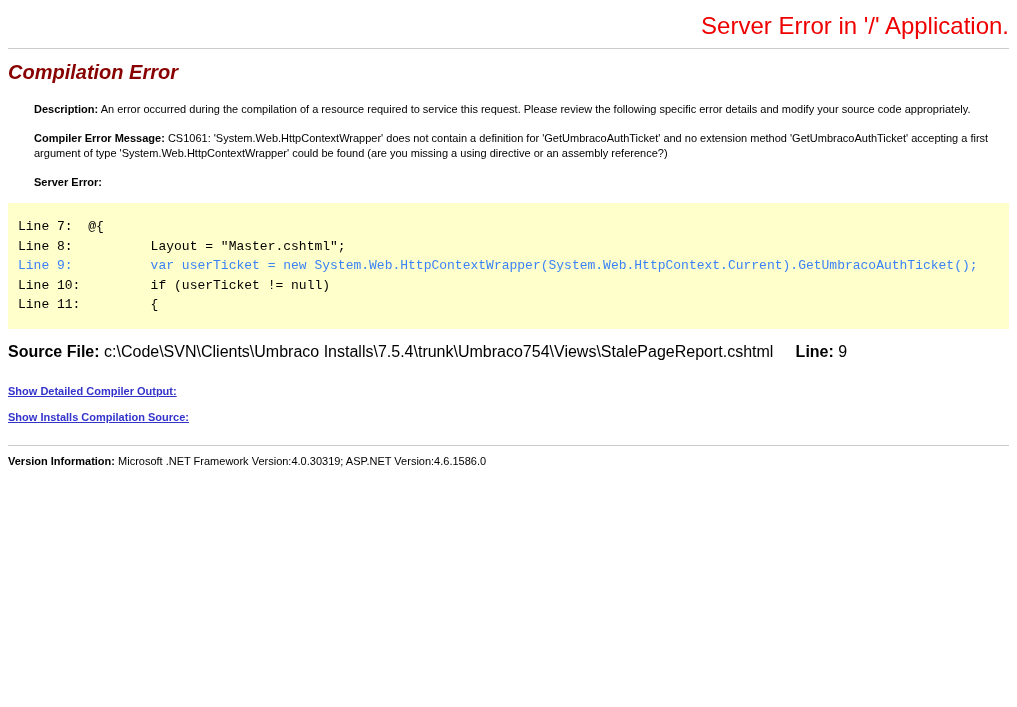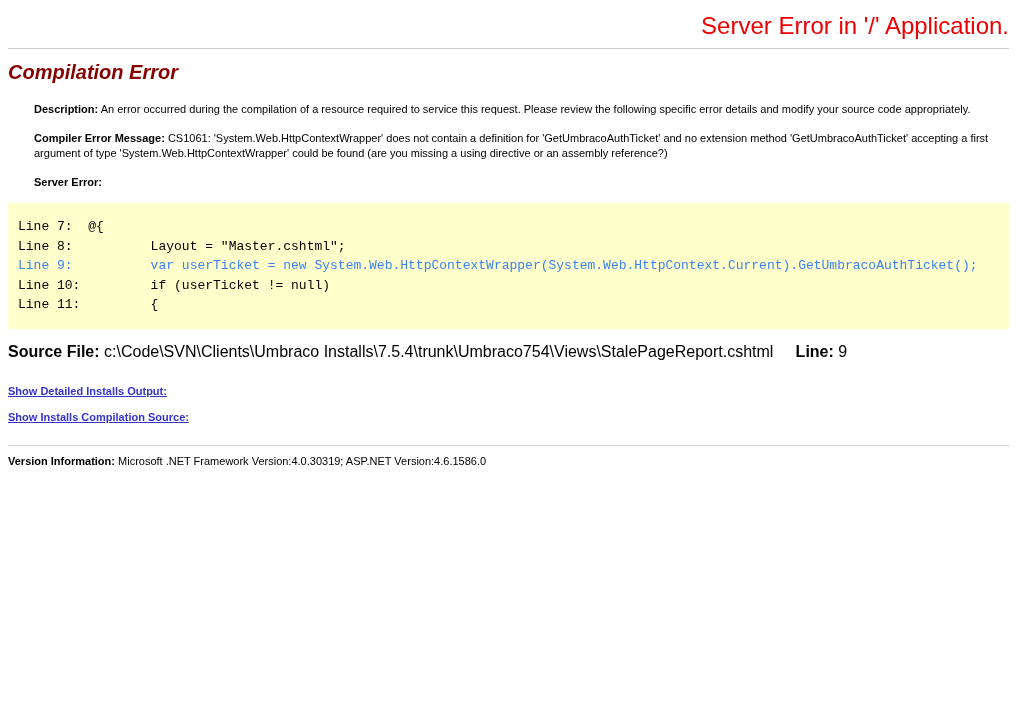--- a/index.html
+++ b/index.html
@@ -112,21 +112,21 @@
 
 <div class="source-file">
   <span class="label">Source File:</span>
   <span>c:\Code\SVN\Clients\Umbraco Installs\7.5.4\trunk\Umbraco754\Views\StalePageReport.cshtml</span>
   &nbsp;&nbsp;&nbsp;
   <span class="label">Line:</span>
   <span>9</span>
 </div>
 
 <div class="link-row">
-  <a>Show Detailed Installs Output:</a>
+  <a>Show Detailed Compiler Output:</a>
 </div>
 
 <div class="link-row">
   <a>Show Installs Compilation Source:</a>
 </div>
 
 <hr class="bottom">
 
 <div class="version-info">
   <span class="label">Version Information:</span>

